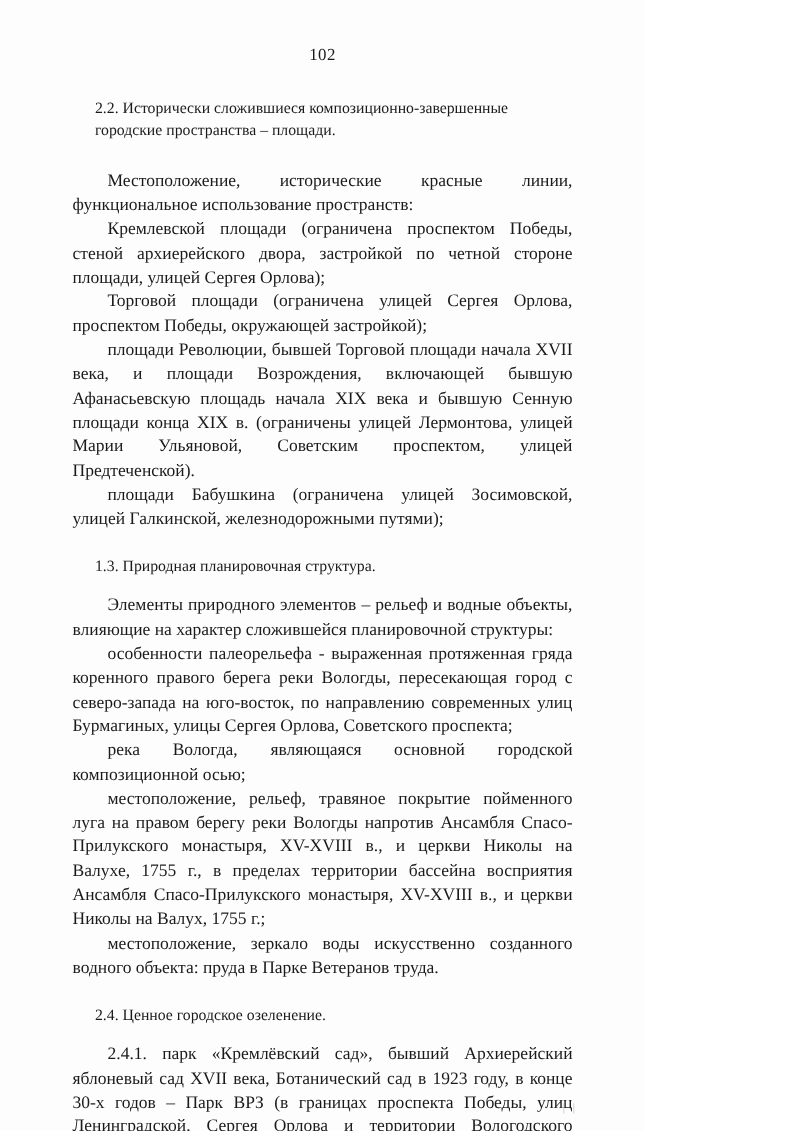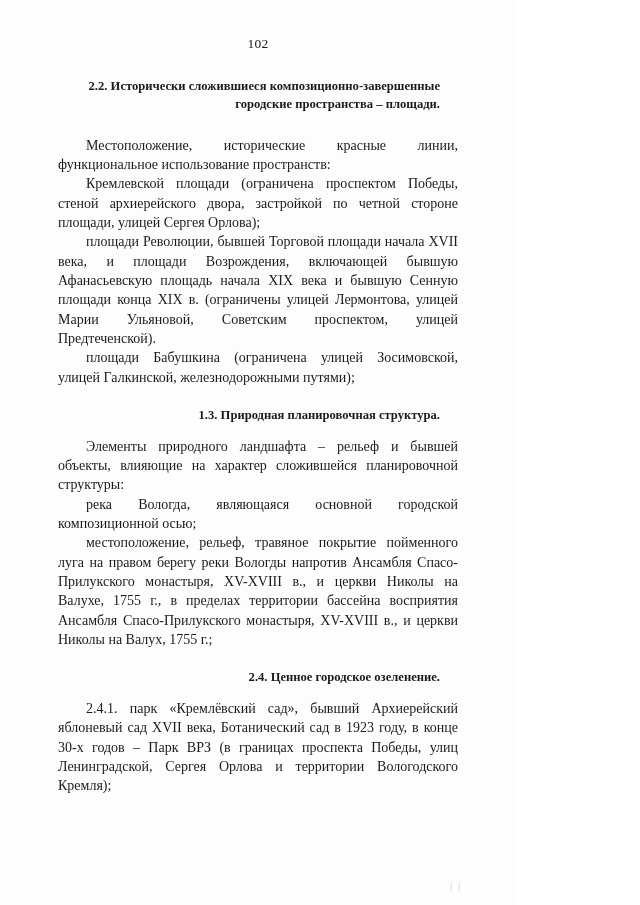--- a/index.html
+++ b/index.html
@@ -21,25 +21,24 @@
     padding: 36px 58px 20px 58px;
     background: #fdfdfd;
   }
   .page-number {
     text-align: center;
     font-size: 13.5px;
     margin-bottom: 26px;
     letter-spacing: 0.3px;
   }
   .heading {
-    text-align: right;
+    text-align: left;
     font-size: 12.6px;
     line-height: 1.42;
     margin: 0 18px 14px 18px;
-    font-weight: bold;
   }
   .heading.sub {
     margin-top: 20px;
     margin-bottom: 12px;
   }
   p.body {
     font-size: 14px;
     line-height: 1.38;
     text-align: justify;
     margin: 0 0 0 0;
@@ -62,27 +61,30 @@
 <div class="page">
 
   <div class="page-number">102</div>
 
   <div class="heading">2.2.  Исторически сложившиеся композиционно-завершенные городские пространства – площади.</div>
 
   <div class="spacer-sm"></div>
 
   <p class="body">Местоположение, исторические красные линии, функциональное использование пространств:</p>
   <p class="body">Кремлевской площади (ограничена проспектом Победы, стеной архиерейского двора, застройкой по четной стороне площади, улицей Сергея Орлова);</p>
+  <p class="body">Торговой площади (ограничена улицей Сергея Орлова, проспектом Победы, окружающей застройкой);</p>
   <p class="body">площади Революции, бывшей Торговой площади начала XVII века, и площади Возрождения, включающей бывшую Афанасьевскую площадь начала XIX века и бывшую  Сенную площади конца XIX в. (ограничены улицей Лермонтова, улицей Марии Ульяновой, Советским проспектом, улицей Предтеченской).</p>
   <p class="body">площади Бабушкина (ограничена улицей Зосимовской, улицей Галкинской, железнодорожными путями);</p>
 
   <div class="heading sub">1.3. Природная планировочная структура.</div>
 
-  <p class="body">Элементы природного ландшафта – рельеф и бывшей объекты, влияющие на характер сложившейся  планировочной структуры:</p>
+  <p class="body">Элементы природного элементов – рельеф и водные объекты, влияющие на характер сложившейся  планировочной структуры:</p>
+  <p class="body">особенности палеорельефа - выраженная протяженная гряда коренного правого берега реки Вологды, пересекающая город с северо-запада на юго-восток, по направлению современных улиц Бурмагиных, улицы Сергея Орлова, Советского проспекта;</p>
   <p class="body">река Вологда, являющаяся основной городской композиционной осью;</p>
   <p class="body">местоположение, рельеф, травяное покрытие пойменного луга на правом берегу реки Вологды напротив Ансамбля Спасо-Прилукского монастыря, XV-XVIII в., и церкви Николы на Валухе, 1755 г., в пределах территории бассейна восприятия Ансамбля Спасо-Прилукского монастыря, XV-XVIII в., и церкви Николы на Валух, 1755 г.;</p>
+  <p class="body">местоположение, зеркало воды искусственно созданного водного объекта: пруда в Парке Ветеранов труда.</p>
 
   <div class="heading sub">2.4. Ценное городское озеленение.</div>
 
   <p class="body">2.4.1. парк «Кремлёвский сад», бывший Архиерейский яблоневый сад XVII века, Ботанический сад в 1923 году, в конце 30-х годов – Парк ВРЗ (в границах проспекта Победы, улиц Ленинградской, Сергея Орлова и территории Вологодского Кремля);</p>
 
   <div class="footer-mark">| |</div>
 </div>
 
 </body></html>

